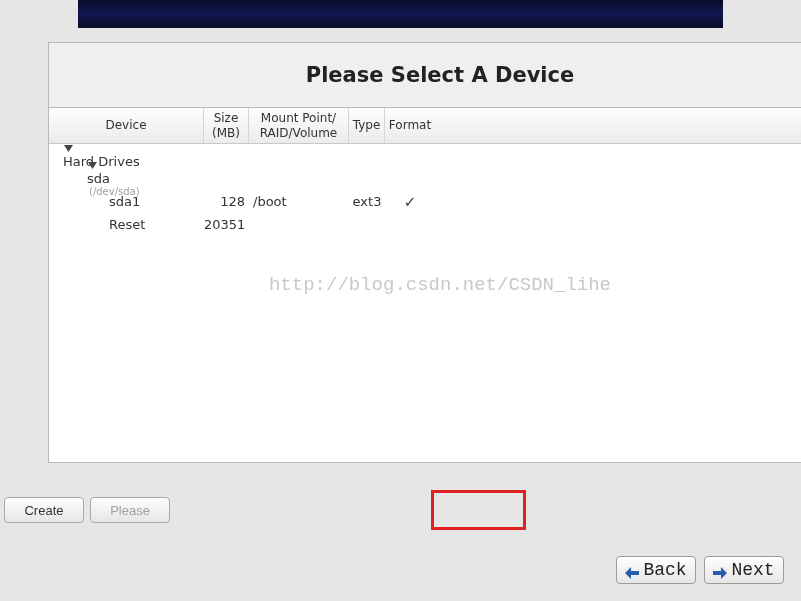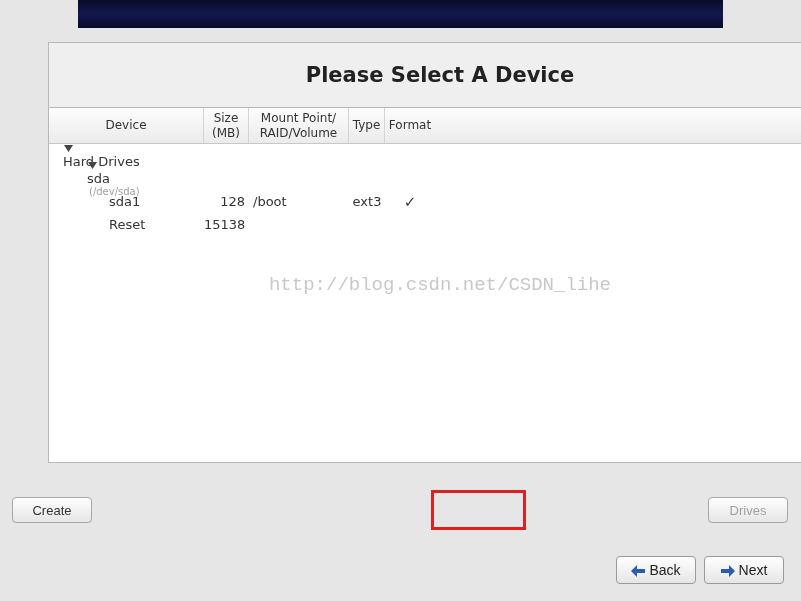--- a/index.html
+++ b/index.html
@@ -105,24 +105,25 @@
       width: 100%;
       text-align: center;
       color: #c8c8c8;
       font-family: "Courier New", monospace;
       font-size: 19px;
       pointer-events: none;
     }
     .button-row {
       position: absolute;
       top: 497px;
-      left: 12px;
+      left: 4px;
       width: 784px;
       display: flex;
-      justify-content: space-between;
+      justify-content: flex-start;
+      gap: 6px;
       padding-right: 8px;
     }
     .btn {
       min-width: 80px;
       height: 26px;
       background: linear-gradient(to bottom, #fefefe 0%, #e6e6e6 100%);
       border: 1px solid #a8a8a8;
       border-radius: 4px;
       font-size: 13px;
       color: #333;
@@ -148,27 +149,28 @@
       justify-content: flex-end;
       gap: 8px;
       padding-right: 8px;
     }
     .nav-btn {
       width: 80px;
       height: 28px;
       background: linear-gradient(to bottom, #fefefe 0%, #e6e6e6 100%);
       border: 1px solid #9a9a9a;
       border-radius: 4px;
-      font-size: 14px;
+      font-size: 18px;
       color: #222;
       cursor: pointer;
       display: inline-flex;
       align-items: center;
       justify-content: center;
       gap: 4px;
+      font-family: Liberation Mono, monospace;
     }
     .arrow-left, .arrow-right {
       width: 14px;
       height: 12px;
       display: inline-block;
     }
   </style>
 </head>
 <body>
 
@@ -223,31 +225,31 @@
         <div class="cell-type">ext3</div>
         <div class="cell-format">
           <span class="check">✓</span>
         </div>
       </div>
 
       <div class="tree-row">
         <div class="cell-device indent-3">
           <span>Reset</span>
         </div>
-        <div class="cell-size">15138</div>
+        <div class="cell-size">20351</div>
       </div>
 
       <div class="watermark">http://blog.csdn.net/CSDN_lihe</div>
     </div>
   </div>
 </div>
 
 <div class="button-row">
   <button class="btn">Create</button>
-  <button class="btn" disabled="">Drives</button>
+  <button class="btn" disabled="">Please</button>
 </div>
 
 <div class="highlight-box"></div>
 
 <div class="nav-row">
   <button class="nav-btn">
     <span class="arrow-left">
       <svg width="14" height="12" viewBox="0 0 14 12">
           <path d="M6 0 L0 6 L6 12 L6 8 L14 8 L14 4 L6 4 Z" fill="#2a5db0"></path>
         </svg>

